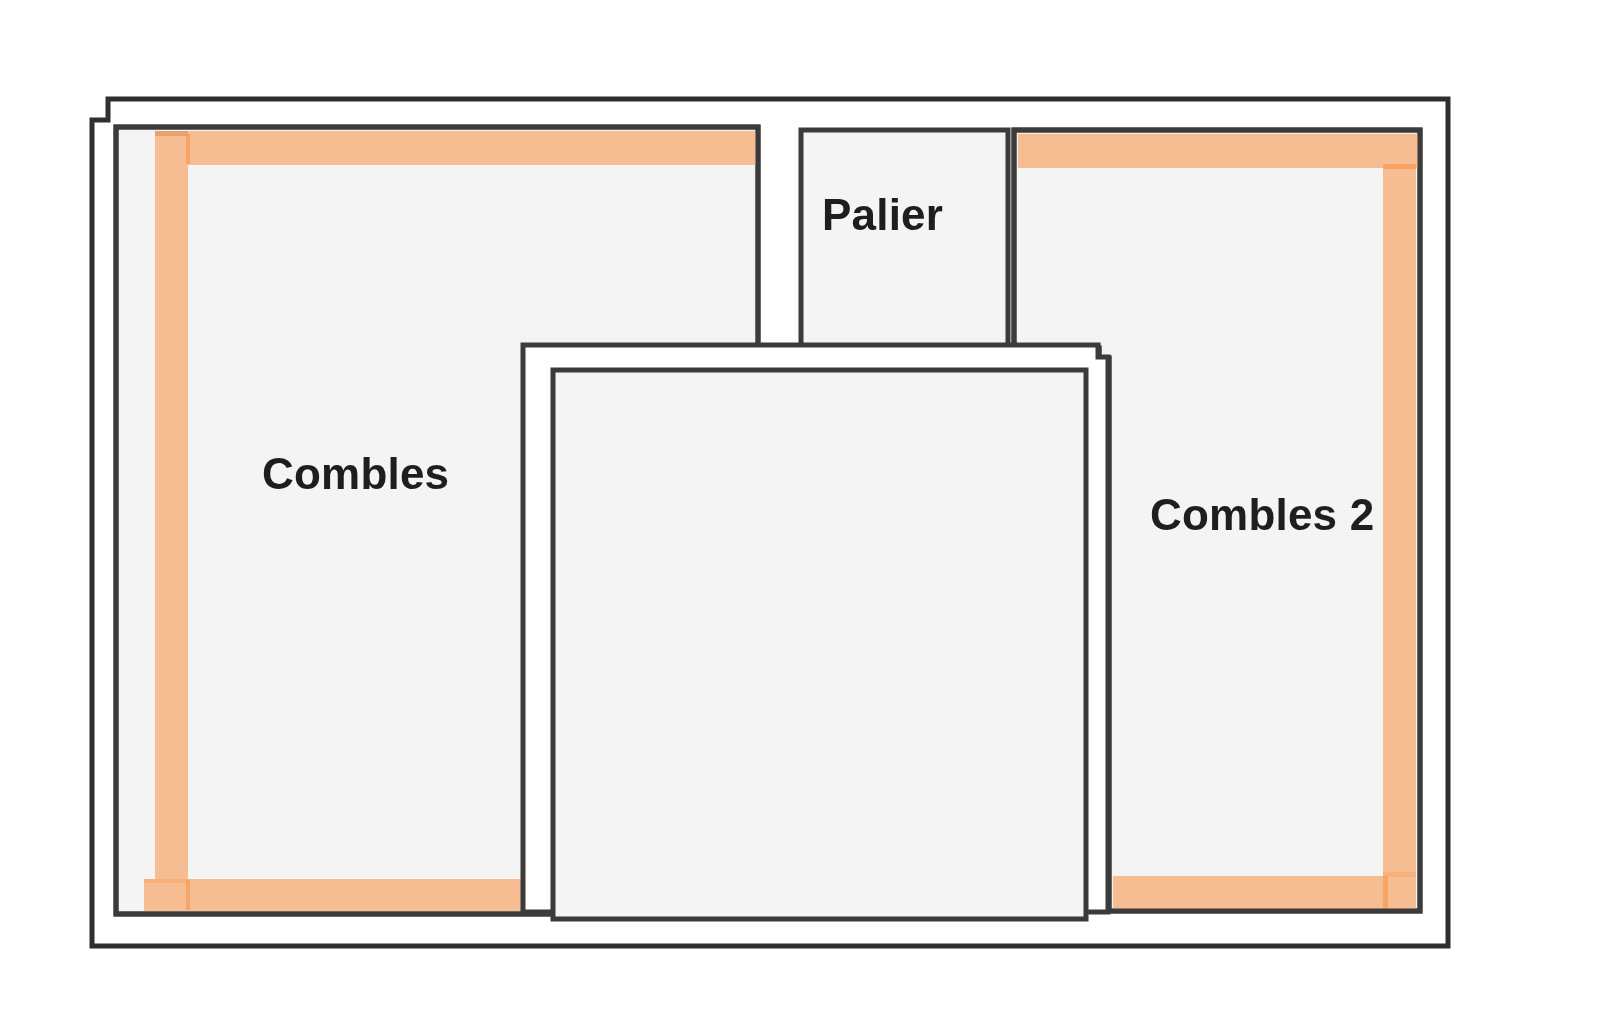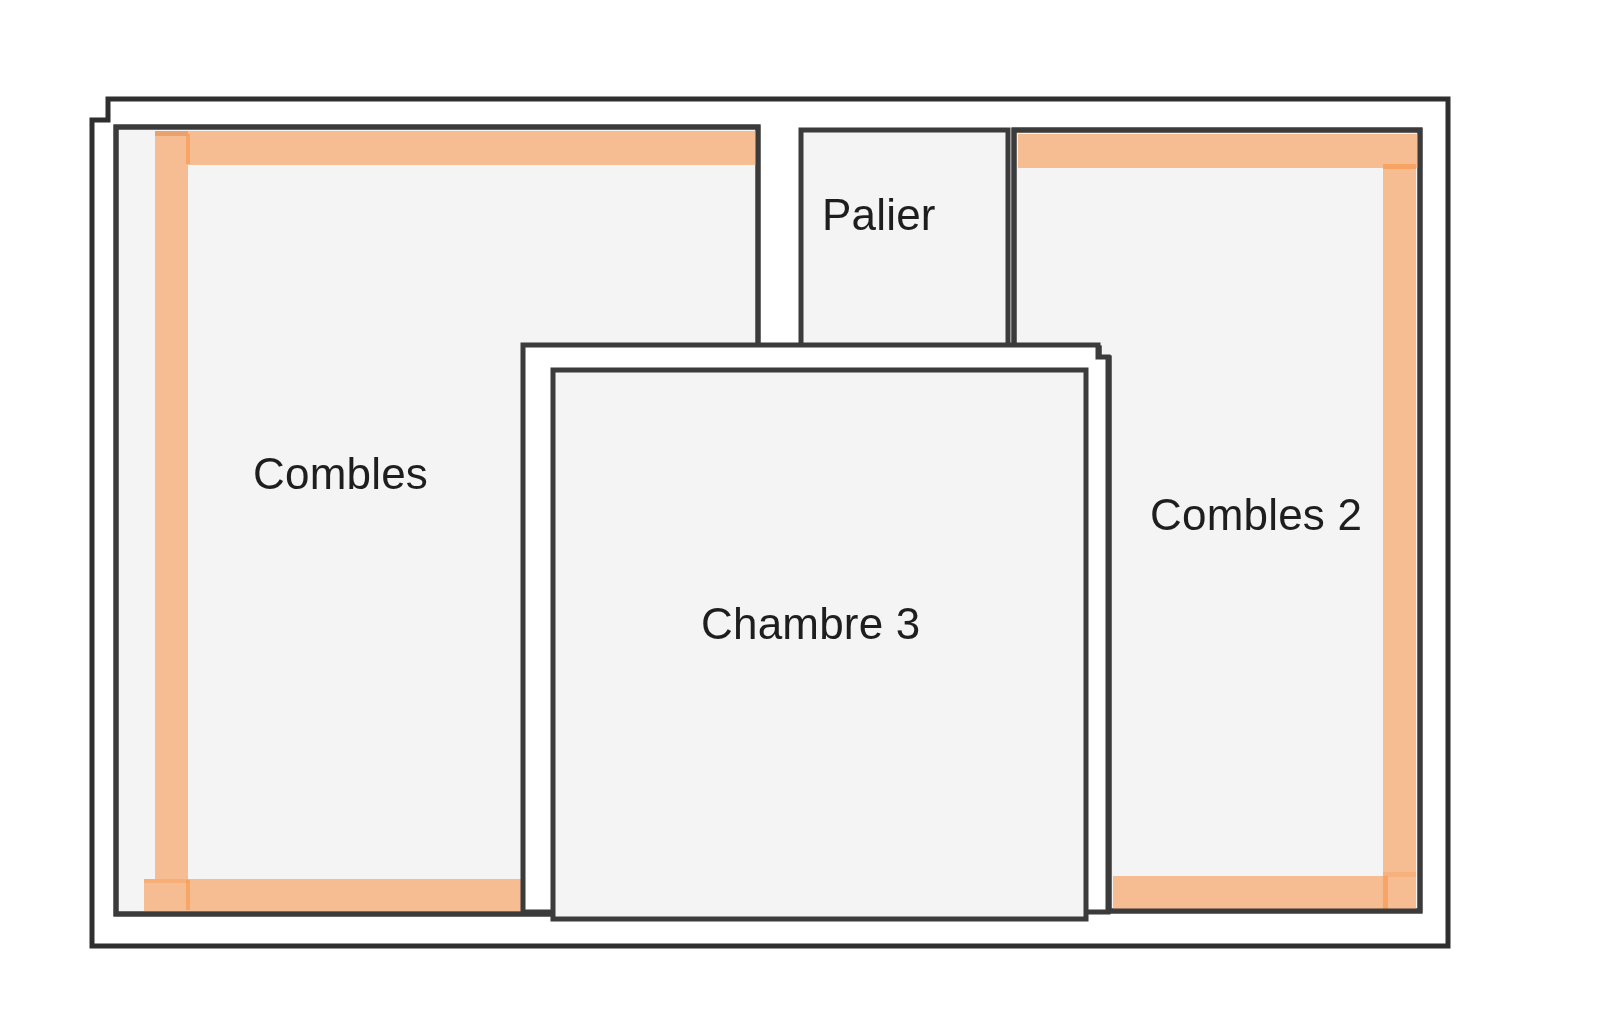--- a/index.html
+++ b/index.html
@@ -22,26 +22,26 @@
     left: 0;
     top: 0;
     width: 1600px;
     height: 1036px;
   }
   .room-label {
     position: absolute;
     font-family: "Liberation Sans", sans-serif;
     color: #1e1e1e;
     font-size: 44px;
-    font-weight: 400;
+    font-weight: 700;
     white-space: nowrap;
     letter-spacing: 0.2px;
     line-height: 1;
   }
-  #label-combles   { left: 253px; top: 452px; text-align: center; }
+  #label-combles   { left: 262px; top: 452px; text-align: center; }
   #label-palier    { left: 822px; top: 193px; }
   #label-chambre3  { left: 701px; top: 602px; }
   #label-combles2  { left: 1150px; top: 493px; }
 
   #brand-logo {
     position: absolute;
     left: 1398px;
     top: 862px;
     width: 202px;
     height: 160px;
@@ -102,18 +102,17 @@
     </g>
 
     <rect x="761" y="348" width="37" height="0" fill="#ffffff"></rect>
 
   </svg>
 
   <div class="room-label" id="label-combles">Combles</div>
 
   <div class="room-label" id="label-palier">Palier</div>
 
-  <div class="room-label" id="label-chambre3">Chambre 3</div>
 
   <div class="room-label" id="label-combles2">Combles 2</div>
 
 
 </div>
 
 </body></html>

